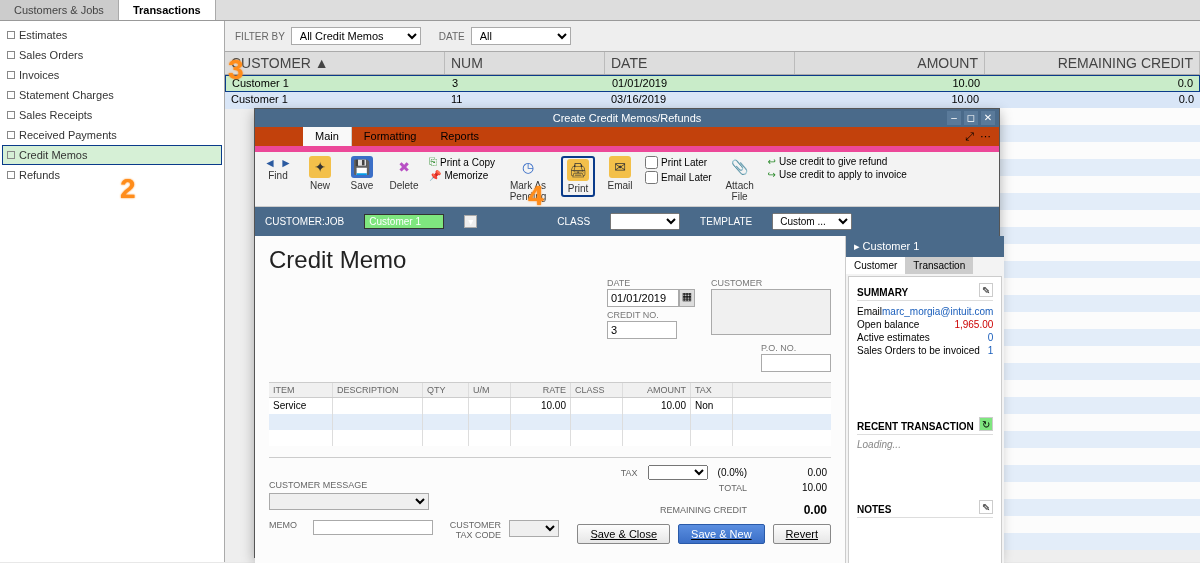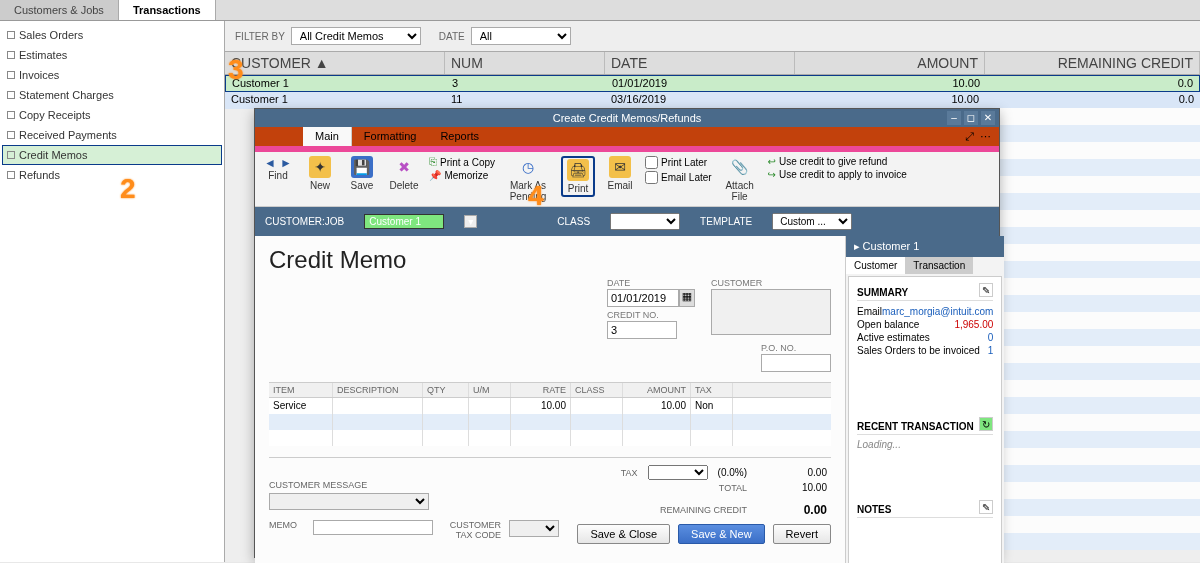--- a/index.html
+++ b/index.html
@@ -96,21 +96,21 @@
 .totals-row .tlabel { color: #666; font-size: 9px; }
 .totals-row .tval { width: 70px; text-align: right; }
 
 
 .bottom-form { font-size: 10px; margin-top: 4px; }
 .bottom-form .brow { display: flex; align-items: flex-start; gap: 8px; margin-bottom: 3px; }
 .bottom-form label { font-size: 9px; color: #666; width: 80px; }
 .bottom-form select, .bottom-form input { font-size: 10px; border: 1px solid #aaa; padding: 1px 2px; }
 
 
-.actions { display: flex; gap: 8px; justify-content: flex-end; margin-top: 6px; }
+.actions { display: flex; gap: 8px; justify-content: flex-end; margin-top: 6px; text-decoration: underline; }
 .btn { padding: 3px 12px; font-size: 11px; border: 1px solid #888; background: linear-gradient(#fdfdfd,#e6e6e6); cursor: pointer; border-radius: 2px; }
 .btn.primary { background: linear-gradient(#5a8ee0,#3b6fc7); color: #fff; border-color: #2a5aa8; }
 
 
 .summary-head { background: #4a6a8a; color: #fff; font-size: 11px; padding: 4px 8px; }
 .summary-tabs { display: flex; font-size: 10px; }
 .summary-tab { padding: 3px 8px; cursor: pointer; background: #ccc; }
 .summary-tab.active { background: #fff; }
 .summary-body { background: #fff; padding: 6px 8px; font-size: 10px; margin: 2px; border: 1px solid #ccc; height: 290px; }
 .summary-body h4 { font-size: 10px; font-weight: bold; margin: 4px 0; border-bottom: 1px solid #ddd; padding-bottom: 2px; }
@@ -129,37 +129,37 @@
 <div class="top-tabs">
   <div class="top-tab">Customers &amp; Jobs</div>
   <div class="top-tab active">Transactions</div>
 </div>
 
 <div class="layout">
 
   <div class="sidebar">
     <div class="side-item">
         <span class="side-icon"></span>
+        <span>Estimates</span>
+      </div>
+    <div class="side-item">
+        <span class="side-icon"></span>
         <span>Sales Orders</span>
       </div>
     <div class="side-item">
         <span class="side-icon"></span>
-        <span>Estimates</span>
-      </div>
-    <div class="side-item">
-        <span class="side-icon"></span>
         <span>Invoices</span>
       </div>
     <div class="side-item">
         <span class="side-icon"></span>
         <span>Statement Charges</span>
       </div>
     <div class="side-item">
         <span class="side-icon"></span>
-        <span>Copy Receipts</span>
+        <span>Sales Receipts</span>
       </div>
     <div class="side-item">
         <span class="side-icon"></span>
         <span>Received Payments</span>
       </div>
     <div class="side-item selected">
         <span class="side-icon"></span>
         <span>Credit Memos</span>
       </div>
     <div class="side-item">

